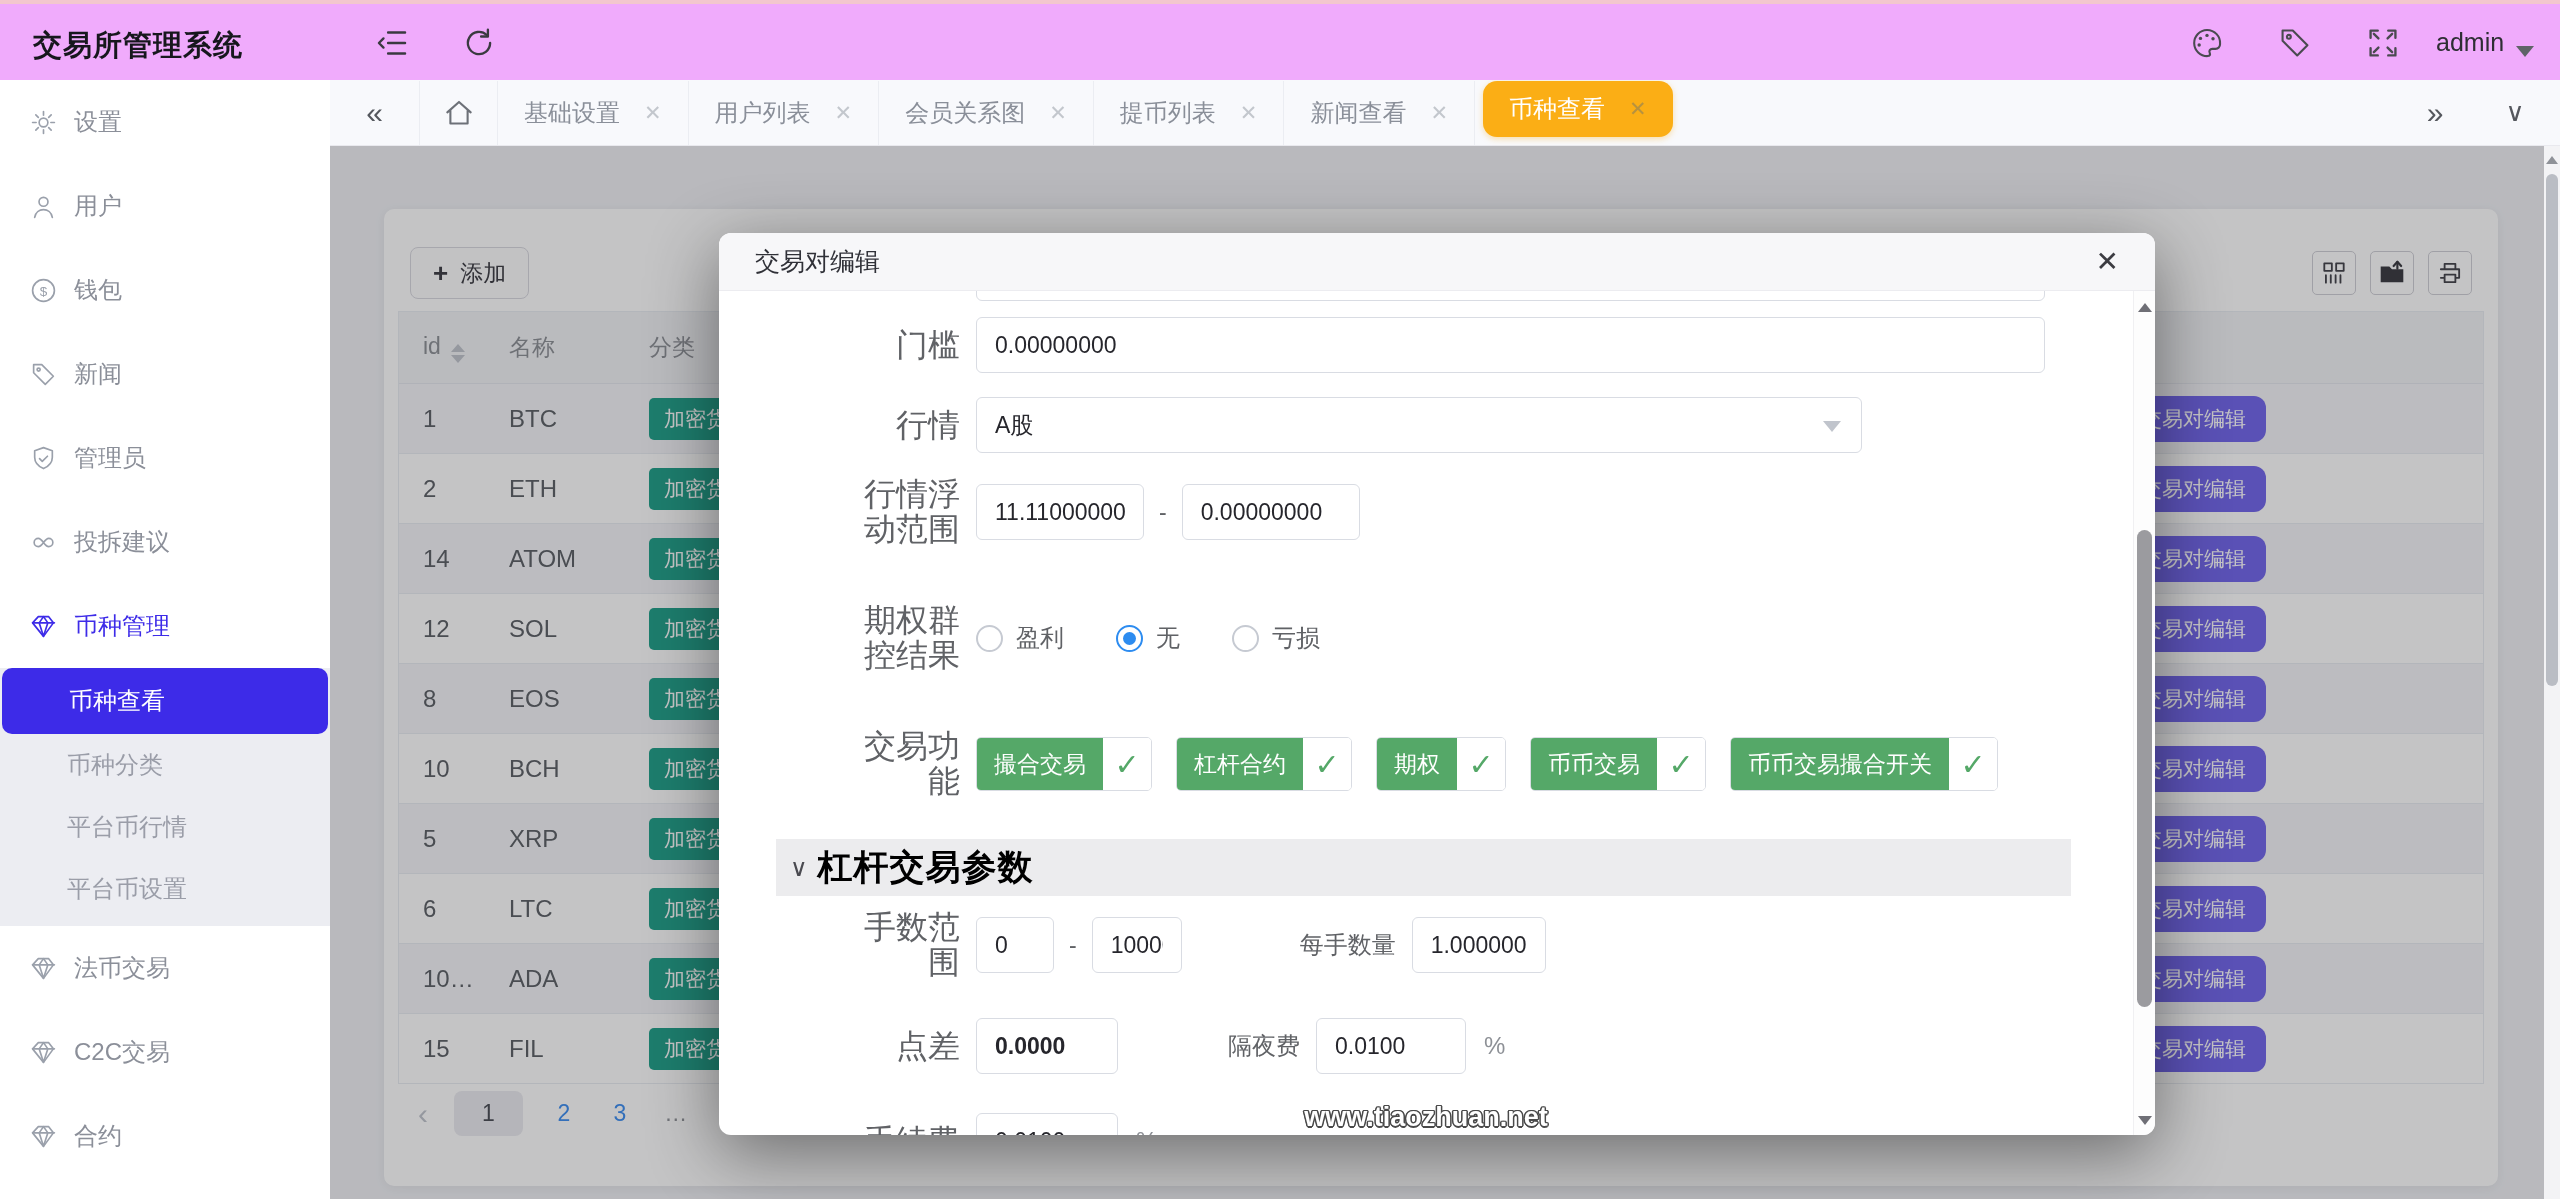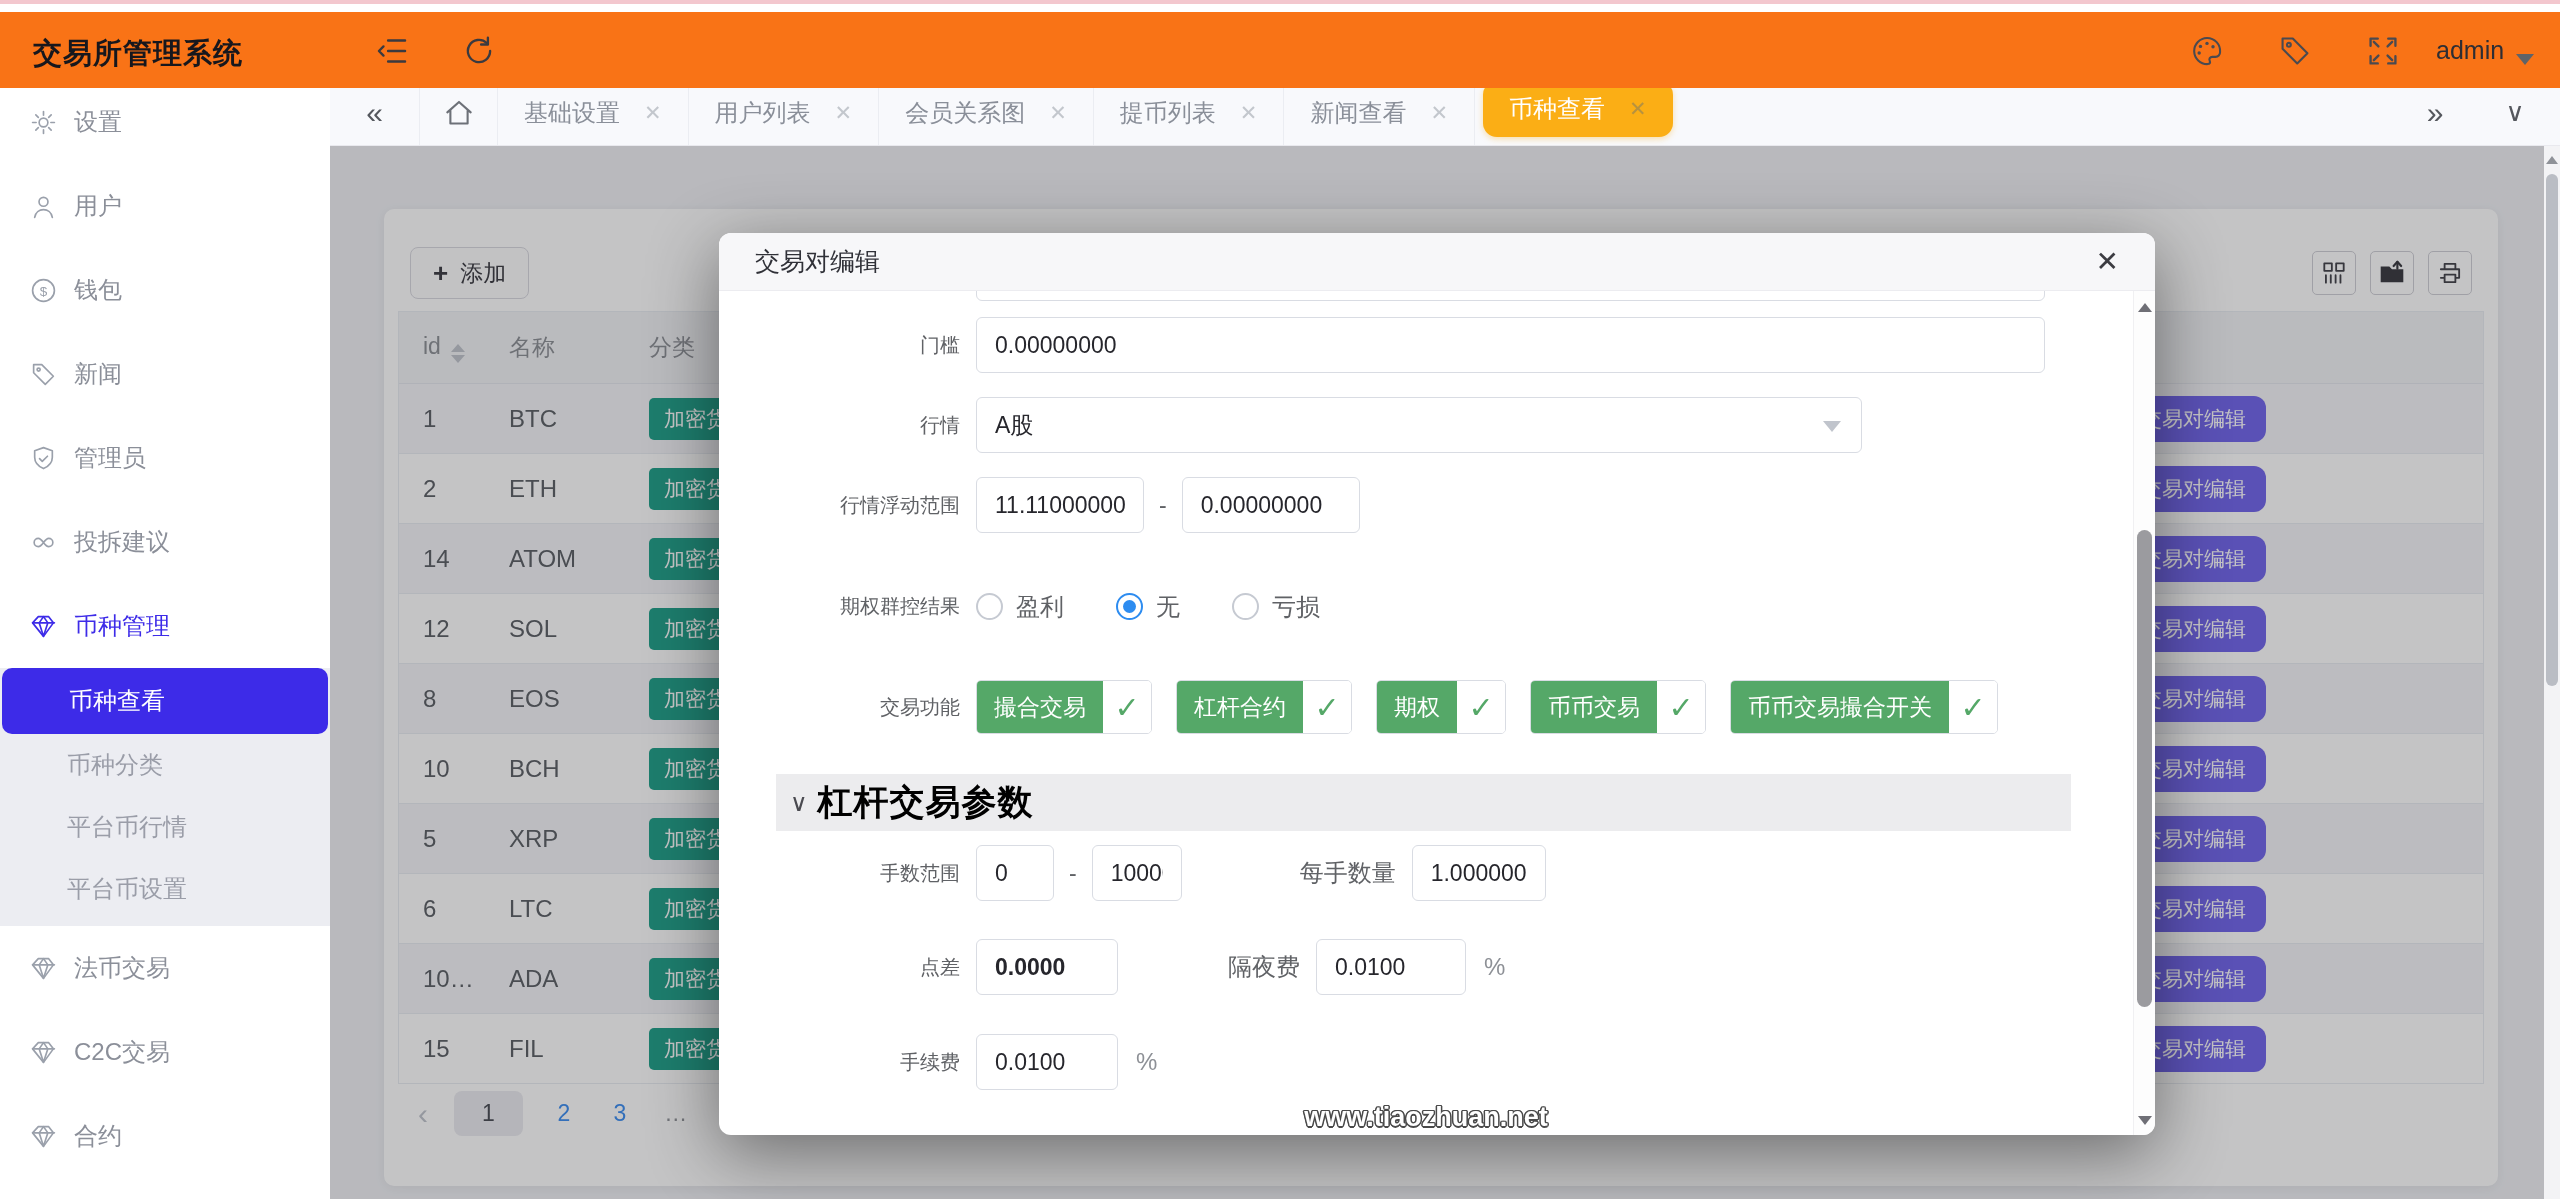--- a/index.html
+++ b/index.html
@@ -4,21 +4,21 @@
 <style>
   * { margin:0; padding:0; box-sizing:border-box; }
   html,body { background:#2b2b2e; }
   body { font-family:"Liberation Sans","DejaVu Sans",sans-serif; }
   #app { position:relative; width:2560px; height:1199px; background:#fff; overflow:hidden; }
 
   
   .top-accent { position:absolute; top:0; left:0; right:0; height:4px; background:#f3c7ce; z-index:45; }
 
   
-  .topbar { position:absolute; top:4px; left:0; width:100%; height:76px; background:#f97316; z-index:40;margin-top:8px; }
+  .topbar { position:absolute; top:4px; left:0; width:100%; height:76px; background:#f0abfc; z-index:40; }
   .brand { position:absolute; left:33px; top:22px; font-size:29px; font-weight:bold; color:#17171d; letter-spacing:1px; }
   .tb-icon { position:absolute; top:22px; width:34px; height:34px; cursor:pointer; }
   .tb-icon svg { width:100%; height:100%; }
   #fold-btn { left:375px; } #refresh-btn { left:462px; }
   #palette-btn { left:2190px; } #tag-btn { left:2278px; } #fullscreen-btn { left:2366px; }
   .admin-box { position:absolute; left:2436px; top:24px; display:flex; align-items:flex-end; gap:12px; cursor:pointer; }
   .admin-name { font-size:25px; color:#2e2e34; }
   .caret-down { width:0; height:0; border-left:9px solid transparent; border-right:9px solid transparent; border-top:11px solid #5f6368; }
 
   
@@ -97,21 +97,21 @@
 
   
   .modal { position:absolute; left:719px; top:233px; width:1436px; height:902px; background:#fff; border-radius:12px; box-shadow:0 18px 70px rgba(0,0,0,.45); z-index:80; overflow:hidden; }
   .modal-header { height:58px; background:#f7f7f9; border-bottom:1px solid #ececf0; display:flex; align-items:center; padding:0 36px; }
   .modal-title { font-size:25px; color:#303138; }
   .modal-close { margin-left:auto; font-size:28px; color:#3c3c42; cursor:pointer; line-height:1; }
   .modal-close::before { content:"✕"; }
   .modal-body { position:absolute; top:58px; left:0; right:22px; bottom:0; padding:0 88px 0 121px; overflow:hidden; }
 
   .form-row { display:flex; align-items:center; }
-  .f-label { width:120px; flex:0 0 auto; margin-right:16px; text-align:right; font-size:20px; line-height:35px; color:#606266; }
+  .f-label { width:120px; flex:0 0 auto; margin-right:16px; text-align:right; font-size:32px; line-height:35px; color:#606266; }
   .inp { height:56px; border:1px solid #d9dce3; border-radius:6px; font-size:23px; color:#26262c; padding:0 18px; background:#fff; font-family:inherit; }
   .inp.full { width:1069px; }
   .select { position:relative; width:886px; height:56px; border:1px solid #d9dce3; border-radius:6px; display:flex; align-items:center; padding:2px 18px; font-size:23px; color:#26262c; cursor:pointer; }
   .select .sel-caret { position:absolute; right:20px; top:23px; width:0; height:0; border-left:9px solid transparent; border-right:9px solid transparent; border-top:11px solid #c0c4cc; }
   .dash { margin:0 15px; color:#606266; font-size:23px; } .dash::before { content:"-"; }
 
   .radio-opt { display:flex; align-items:center; margin-right:52px; cursor:pointer; }
   .rcircle { width:27px; height:27px; border-radius:50%; border:2px solid #c6cad2; margin-right:13px; position:relative; background:#fff; }
   .radio-opt.active .rcircle { border-color:#2D8CF0; }
   .radio-opt.active .rcircle::after { content:""; position:absolute; left:5px; top:5px; width:13px; height:13px; border-radius:50%; background:#2D8CF0; }

